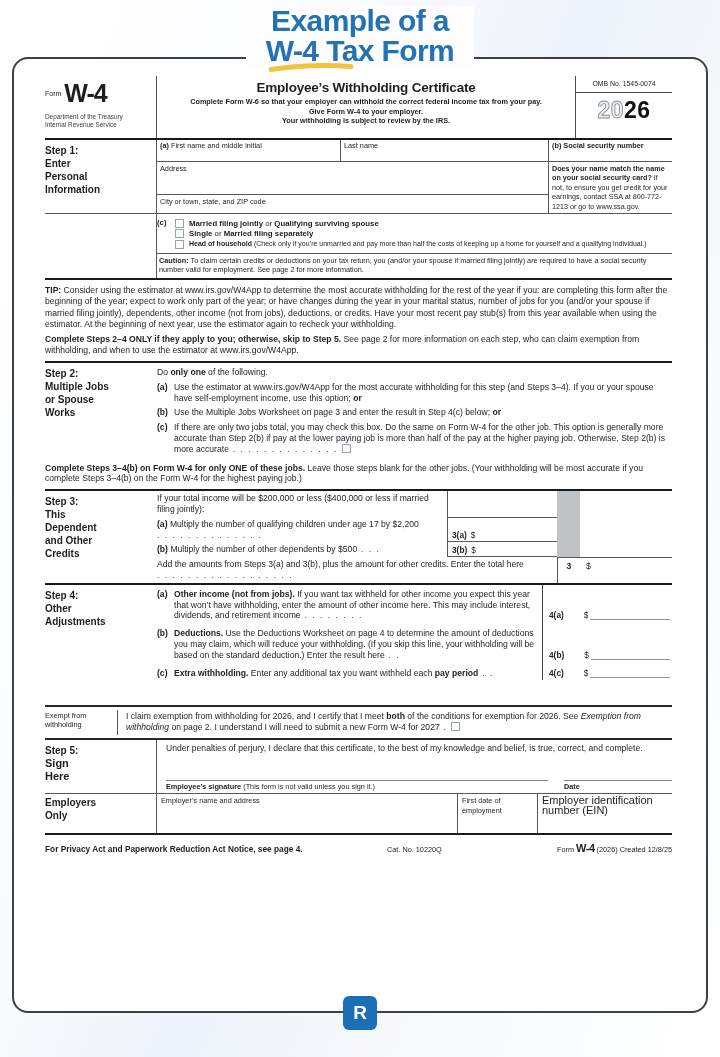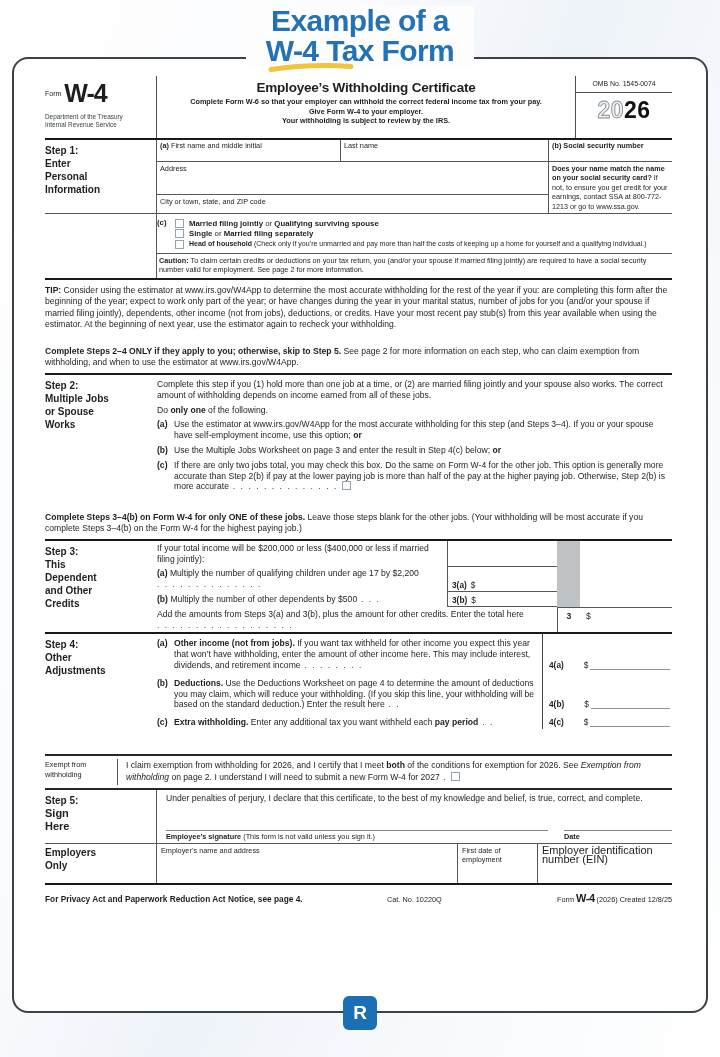--- a/index.html
+++ b/index.html
@@ -60,21 +60,21 @@
   .csec { display:flex; }
   .csp { width:112px; flex:none; border-right:1px solid #53585d; }
   .crows { flex:1; padding:3px 0 3px 0; display:flex; }
   .cnum { width:18px; flex:none; font-weight:bold; font-size:7.8px; padding-top:1px; }
   .cline { display:flex; align-items:center; margin:1.5px 0; font-size:7.8px; }
   .cline .cb { margin-right:5px; }
   .caut { display:flex; }
   .caut .ctext { flex:1; border-top:1px solid #53585d; padding:2px 0 3px 2px; font-size:7.3px; line-height:9.4px; }
   
   .tip { font-size:8.6px; line-height:11.4px; margin:5px 0 4px; }
-  .c24 { font-size:8.6px; line-height:10.8px; margin:16px 0 5px; }
+  .c24 { font-size:8.6px; line-height:10.8px; margin:4px 0 5px; }
   
   .p { font-size:8.6px; line-height:10.8px; margin-bottom:4px; }
   .item { display:flex; margin-bottom:4px; }
   .inum { width:17px; flex:none; font-weight:bold; }
   .itext { flex:1; line-height:10.8px; }
   .cb-inl { vertical-align:-1px; margin-left:4px; }
   
   .s3row { display:flex; align-items:stretch; }
   .s3text { flex:1; line-height:10.8px; padding:2px 4px 2px 0; }
   .s3entry { width:110px; flex:none; border-left:1px solid #53585d; display:flex; align-items:flex-end; }
@@ -210,21 +210,20 @@
   <div class="rh"></div>
 
   <div class="stepflex">
     <div class="slabel">
       <span class="sp">Step 2:</span>
       <span class="sp">Multiple Jobs</span>
       <span class="sp">or Spouse</span>
       <span class="sp">Works</span>
     </div>
     <div class="sbody">
-      <div class="p">Complete this step if you (1) hold more than one job at a time, or (2) are married filing jointly and your spouse also works. The correct amount of withholding depends on income earned from all of these jobs.</div>
       <div class="p"><span>Do </span><span class="b">only one</span><span> of the following.</span></div>
       <div class="item">
           <span class="inum">(a)</span>
           <span class="itext"><span>Use the estimator at www.irs.gov/W4App for the most accurate withholding for this step (and Steps 3–4). If you or your spouse have self-employment income, use this option; </span><span class="b">or</span></span>
         </div>
       <div class="item">
           <span class="inum">(b)</span>
           <span class="itext"><span>Use the Multiple Jobs Worksheet on page 3 and enter the result in Step 4(c) below; </span><span class="b">or</span></span>
         </div>
       <div class="item">

